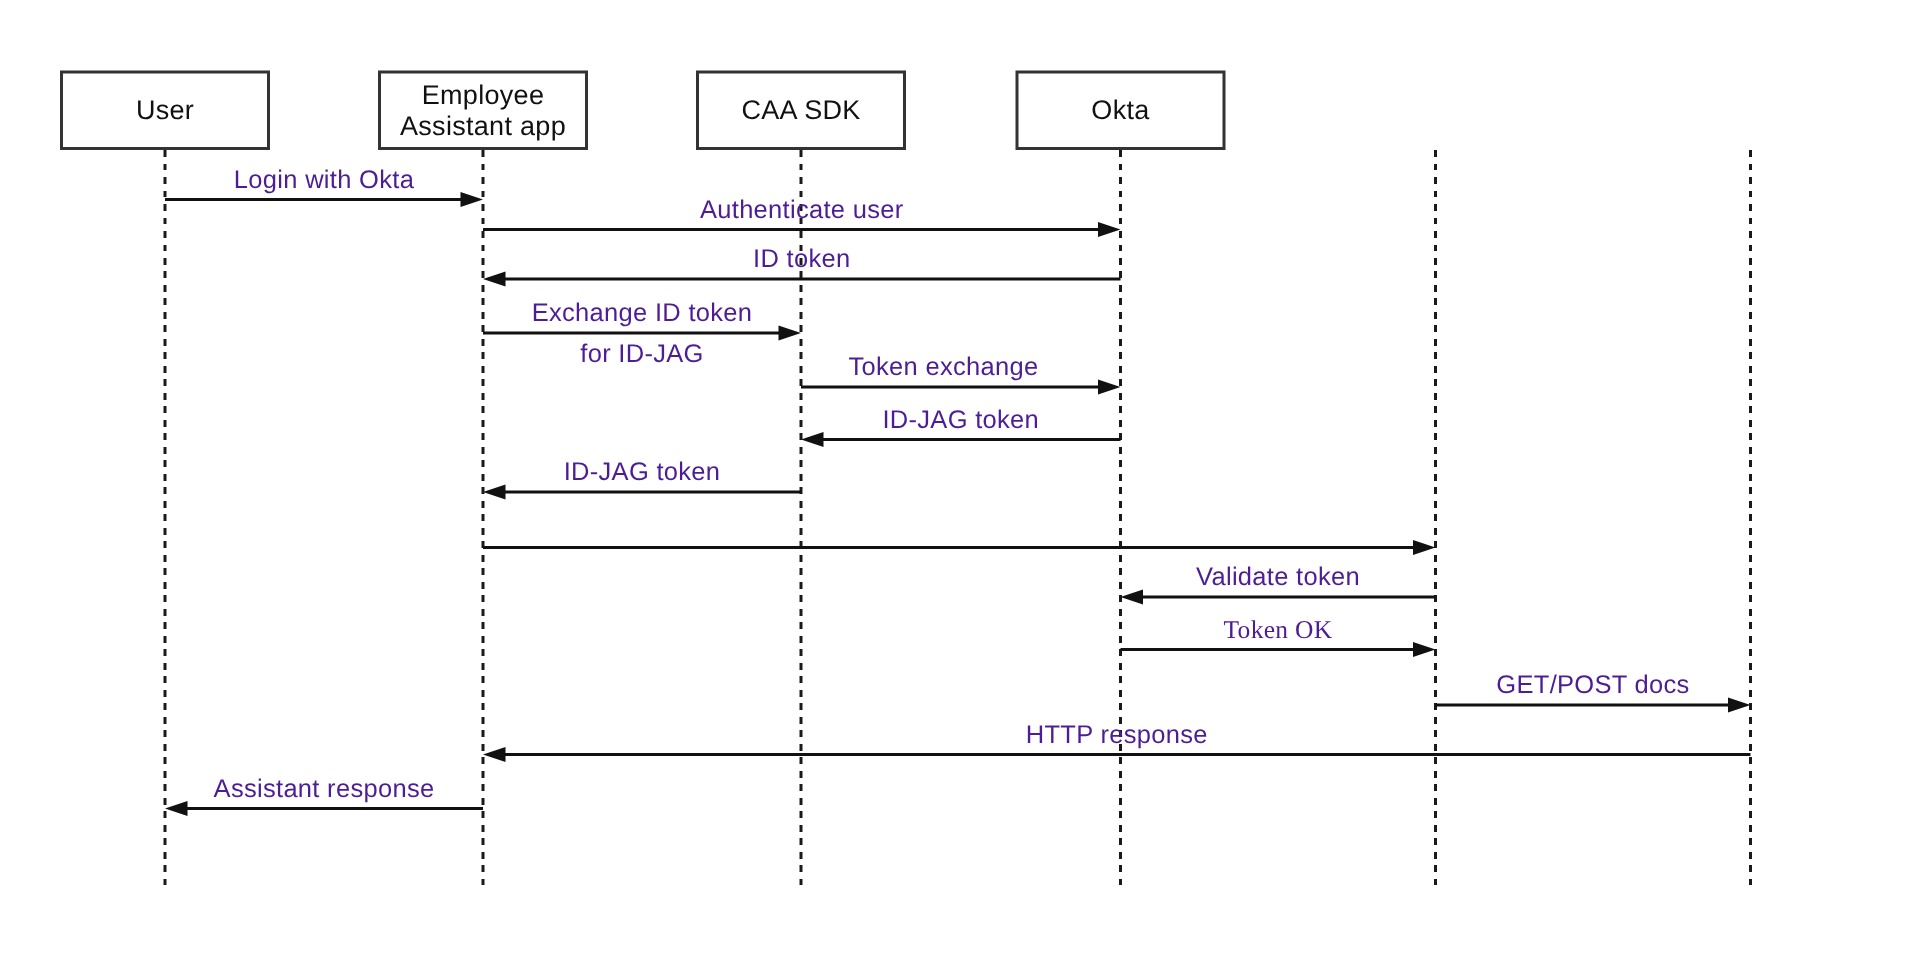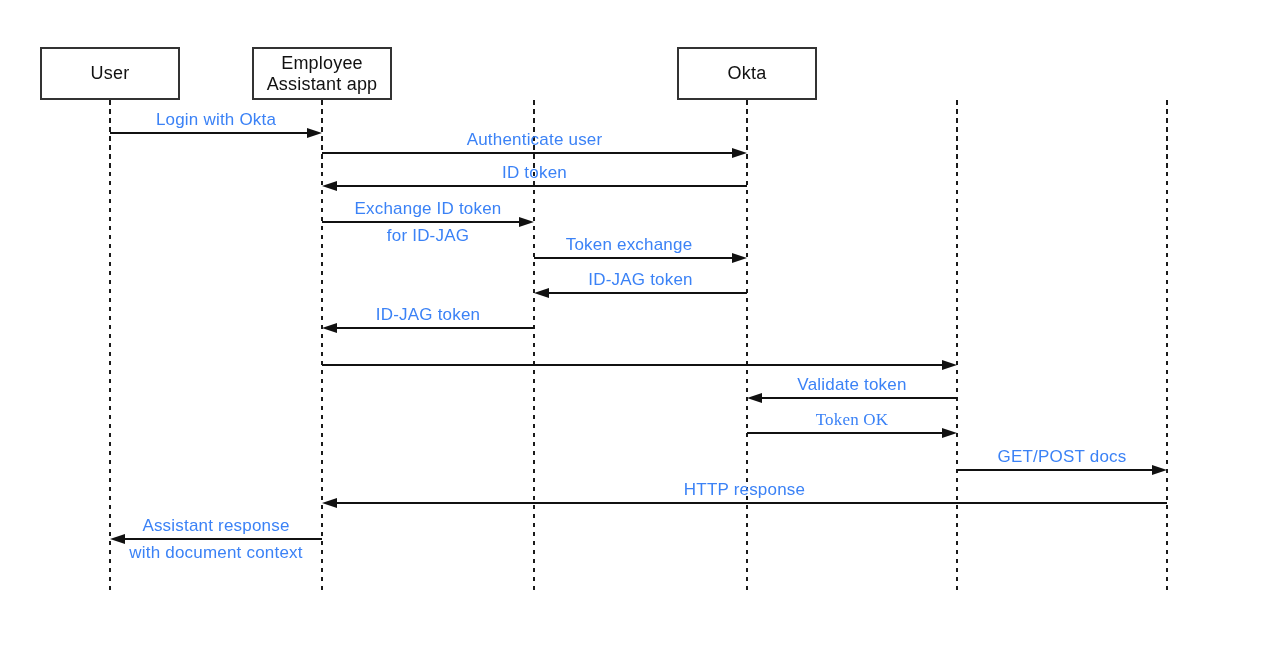--- a/index.html
+++ b/index.html
@@ -58,39 +58,42 @@
     z-index: 2;
   }
   .arrowhead.right { border-left: 15px solid #111111; }
   .arrowhead.left  { border-right: 15px solid #111111; }
   .msg-label {
     position: absolute;
     transform: translateX(-50%);
     font-size: 17px;
     line-height: 20px;
     letter-spacing: 0.2px;
-    color: #3b82f6;
+    color: #4c1d95;
     white-space: nowrap;
     z-index: 2;
     text-align: center;
   }
 </style>
 </head>
 <body>
 
 <div class="canvas" id="diagram-root">
     <div class="actor-box" style="left: 40px; top: 47px; width: 140px; height: 53px;">
       <div class="">User</div>
     </div>
     <div class="lifeline" style="left: 109px; top: 100px; height: 490px;"></div>
     <div class="actor-box" style="left: 252px; top: 47px; width: 140px; height: 53px;">
       <div class="">Employee</div>
       <div class="">Assistant app</div>
     </div>
     <div class="lifeline" style="left: 321px; top: 100px; height: 490px;"></div>
+    <div class="actor-box" style="left: 464px; top: 47px; width: 140px; height: 53px;">
+      <div class="">CAA SDK</div>
+    </div>
     <div class="lifeline" style="left: 533px; top: 100px; height: 490px;"></div>
     <div class="actor-box" style="left: 677px; top: 47px; width: 140px; height: 53px;">
       <div class="">Okta</div>
     </div>
     <div class="lifeline" style="left: 746px; top: 100px; height: 490px;"></div>
     <div class="lifeline" style="left: 956px; top: 100px; height: 490px;"></div>
     <div class="lifeline" style="left: 1166px; top: 100px; height: 490px;"></div>
     <div class="msg-line" style="left: 110px; top: 132px; width: 202px;"></div>
     <div class="arrowhead right" style="top: 127.5px; left: 307px;"></div>
     <div class="msg-label" style="left: 216px; top: 110px;">Login with Okta</div>
@@ -123,14 +126,13 @@
     <div class="msg-label" style="left: 852px; top: 410px; font-family: Liberation Serif, serif;">Token OK</div>
     <div class="msg-line" style="left: 957px; top: 469px; width: 200px;"></div>
     <div class="arrowhead right" style="top: 464.5px; left: 1152px;"></div>
     <div class="msg-label" style="left: 1062px; top: 447px;">GET/POST docs</div>
     <div class="msg-line" style="left: 332px; top: 502px; width: 835px;"></div>
     <div class="arrowhead left" style="top: 497.5px; left: 322px;"></div>
     <div class="msg-label" style="left: 744.5px; top: 480px;">HTTP response</div>
     <div class="msg-line" style="left: 120px; top: 538px; width: 202px;"></div>
     <div class="arrowhead left" style="top: 533.5px; left: 110px;"></div>
     <div class="msg-label" style="left: 216px; top: 516px;">Assistant response</div>
-    <div class="msg-label" style="left: 216px; top: 543px;">with document context</div>
   </div>
 
 </body></html>

